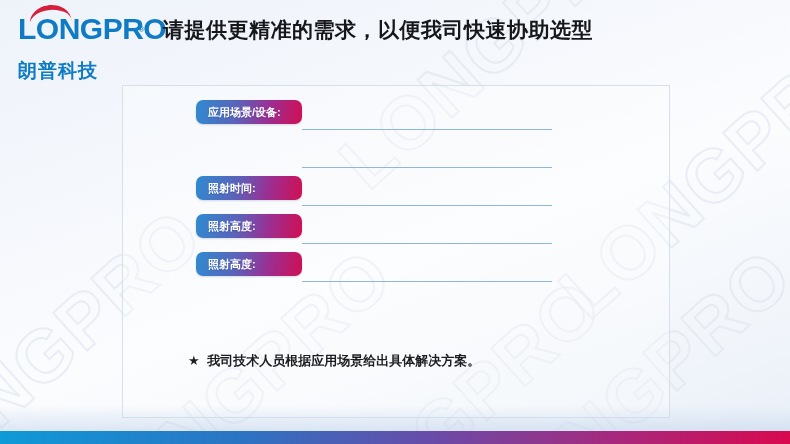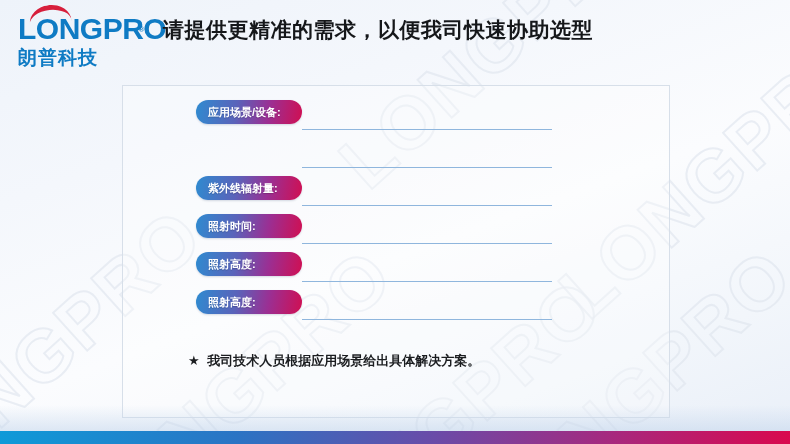--- a/index.html
+++ b/index.html
@@ -75,21 +75,21 @@
   }
   #logo-reg {
     position: absolute;
     right: -2px;
     top: 1px;
     font-size: 8px;
     font-weight: 700;
     color: #0f7bc4;
   }
   #logo-cn {
-    margin-top: 3px;
+    margin-top: 16px;
     font-size: 19px;
     font-weight: 700;
     letter-spacing: 1px;
     color: #0f7bc4;
     line-height: 22px;
   }
 
   
   #headline {
     position: absolute;
@@ -124,21 +124,21 @@
   .form-row {
     position: relative;
     height: 38px;
   }
   .pill {
     position: absolute;
     left: 0;
     top: 0;
     width: 106px;
     height: 24px;
-    border-radius: 12px;
+    border-radius: 7px;
     background: linear-gradient(100deg, #2f8bd0 0%, #5a63ba 38%, #9b2f93 68%, #d00f52 100%);
     box-shadow: 0 1px 2px rgba(40,60,100,.18);
     display: flex;
     align-items: center;
     box-sizing: border-box;
     padding-left: 12px;
   }
   .pill-label {
     color: #ffffff;
     font-size: 11px;
@@ -222,26 +222,20 @@
         <span class="pill-label">应用场景/设备:</span>
       </div>
       <div class="field-line"></div>
     </div>
 
     <div class="form-row">
       <div class="field-line"></div>
     </div>
 
 
-    <div class="form-row">
-      <div class="pill">
-        <span class="pill-label">紫外线辐射量:</span>
-      </div>
-      <div class="field-line"></div>
-    </div>
 
     <div class="form-row">
       <div class="pill">
         <span class="pill-label">照射时间:</span>
       </div>
       <div class="field-line"></div>
     </div>
 
     <div class="form-row">
       <div class="pill">

